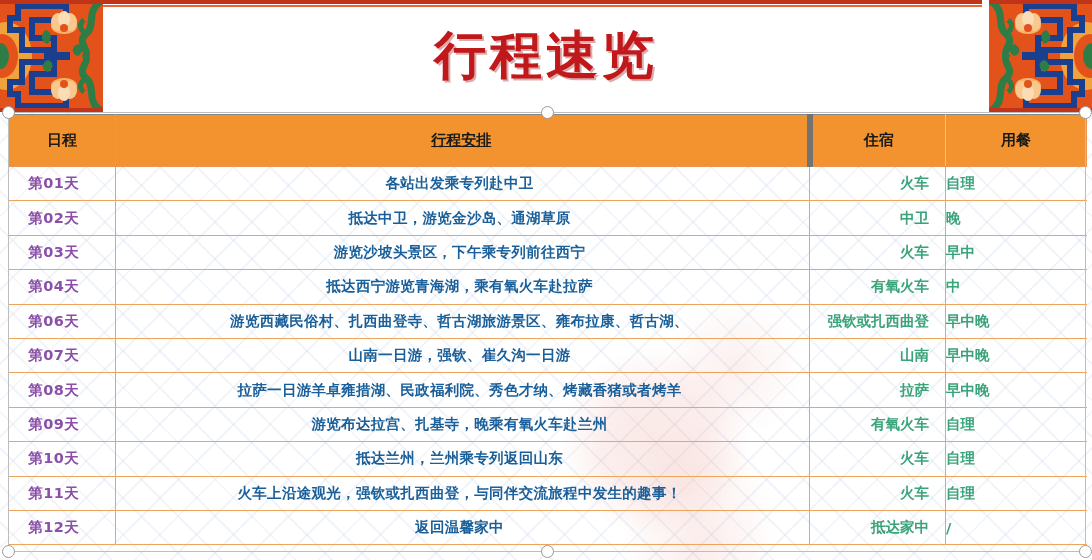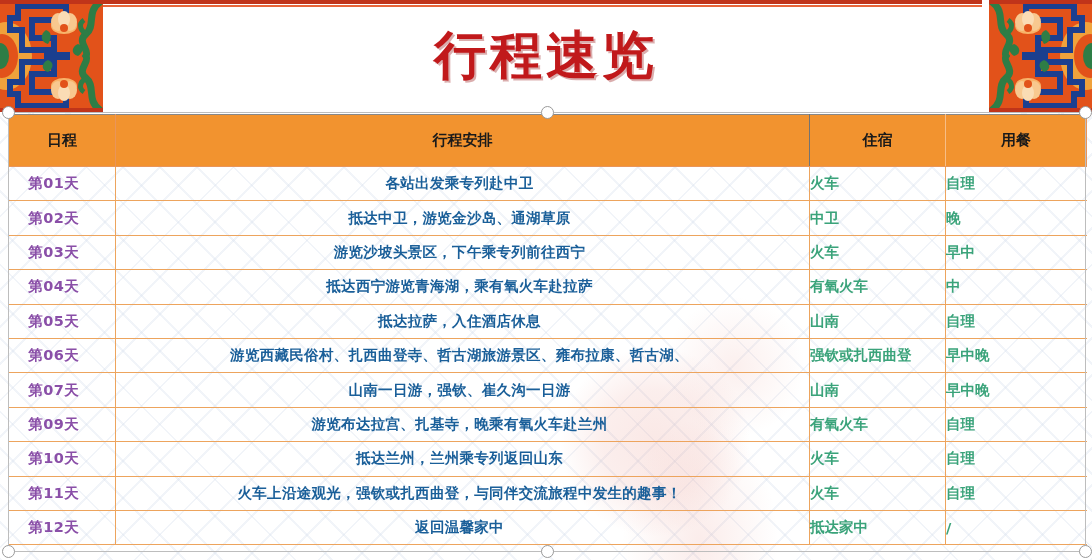--- a/index.html
+++ b/index.html
@@ -73,21 +73,21 @@
     background:#f2932f;
     color:#1a1a1a;
     font-size:15px;font-weight:bold;
     height:40px;padding:16px;
     border:1px solid #e9955a;
     border-top:1px solid #888;
     text-align:center;
     box-sizing:border-box;
     margin-left:40px;
   }
-  thead th.h-plan{border-left:1px solid #f7bd86;border-right:1px solid #737373;}
+  thead th.h-plan{border-left:1px solid #f7bd86;border-right:6px solid #737373;text-decoration:underline;}
   thead th.h-stay{border-left:1px solid #f7bd86;border-right:1px solid #f7bd86;font-family:Liberation Mono, monospace;}
 
   tbody td{
     height:34.4px;
     border:1px solid #eda45d;
     border-left:none;border-right:none;
     font-size:14.5px;
     padding:0 16px 0 0;
     box-sizing:border-box;
     background:transparent;
@@ -96,21 +96,21 @@
     text-align:center;color:#8a4fa8;font-weight:bold;
     border-right:1px solid #eda45d;
     letter-spacing:.5px;
   }
   tbody td.plan{
     text-align:center;padding-left:10px;color:#1a5f99;font-weight:bold;
     border-right:1px solid #eda45d;
     letter-spacing:.3px;
   }
   tbody td.stay{
-    text-align:left;color:#3aa37a;font-weight:bold;
+    text-align:right;color:#3aa37a;font-weight:bold;
     border-right:1px solid #eda45d;
   }
   tbody td.meal{
     text-align:left;color:#3aa37a;font-weight:bold;
   }
   tbody tr:first-child td{border-top:1px solid #eda45d;}
 
   
   .handle{
     position:absolute;width:13px;height:13px;border-radius:50%;
@@ -245,35 +245,35 @@
           <td class="stay">火车</td>
           <td class="meal">早中</td>
         </tr>
         <tr>
           <td class="day">第04天</td>
           <td class="plan">抵达西宁游览青海湖，乘有氧火车赴拉萨</td>
           <td class="stay">有氧火车</td>
           <td class="meal">中</td>
         </tr>
         <tr>
-          <td class="day">第05天</td>
-          <td class="plan">抵达拉萨，入住酒店休息</td>
-          <td class="stay">山南</td>
-          <td class="meal">自理</td>
-        </tr>
-        <tr>
           <td class="day">第06天</td>
           <td class="plan">游览西藏民俗村、扎西曲登寺、哲古湖旅游景区、雍布拉康、哲古湖、</td>
           <td class="stay">强钦或扎西曲登</td>
           <td class="meal">早中晚</td>
         </tr>
         <tr>
           <td class="day">第07天</td>
           <td class="plan">山南一日游，强钦、崔久沟一日游</td>
           <td class="stay">山南</td>
+          <td class="meal">早中晚</td>
+        </tr>
+        <tr>
+          <td class="day">第08天</td>
+          <td class="plan">拉萨一日游羊卓雍措湖、民政福利院、秀色才纳、烤藏香猪或者烤羊</td>
+          <td class="stay">拉萨</td>
           <td class="meal">早中晚</td>
         </tr>
         <tr>
           <td class="day">第09天</td>
           <td class="plan">游览布达拉宫、扎基寺，晚乘有氧火车赴兰州</td>
           <td class="stay">有氧火车</td>
           <td class="meal">自理</td>
         </tr>
         <tr>
           <td class="day">第10天</td>

